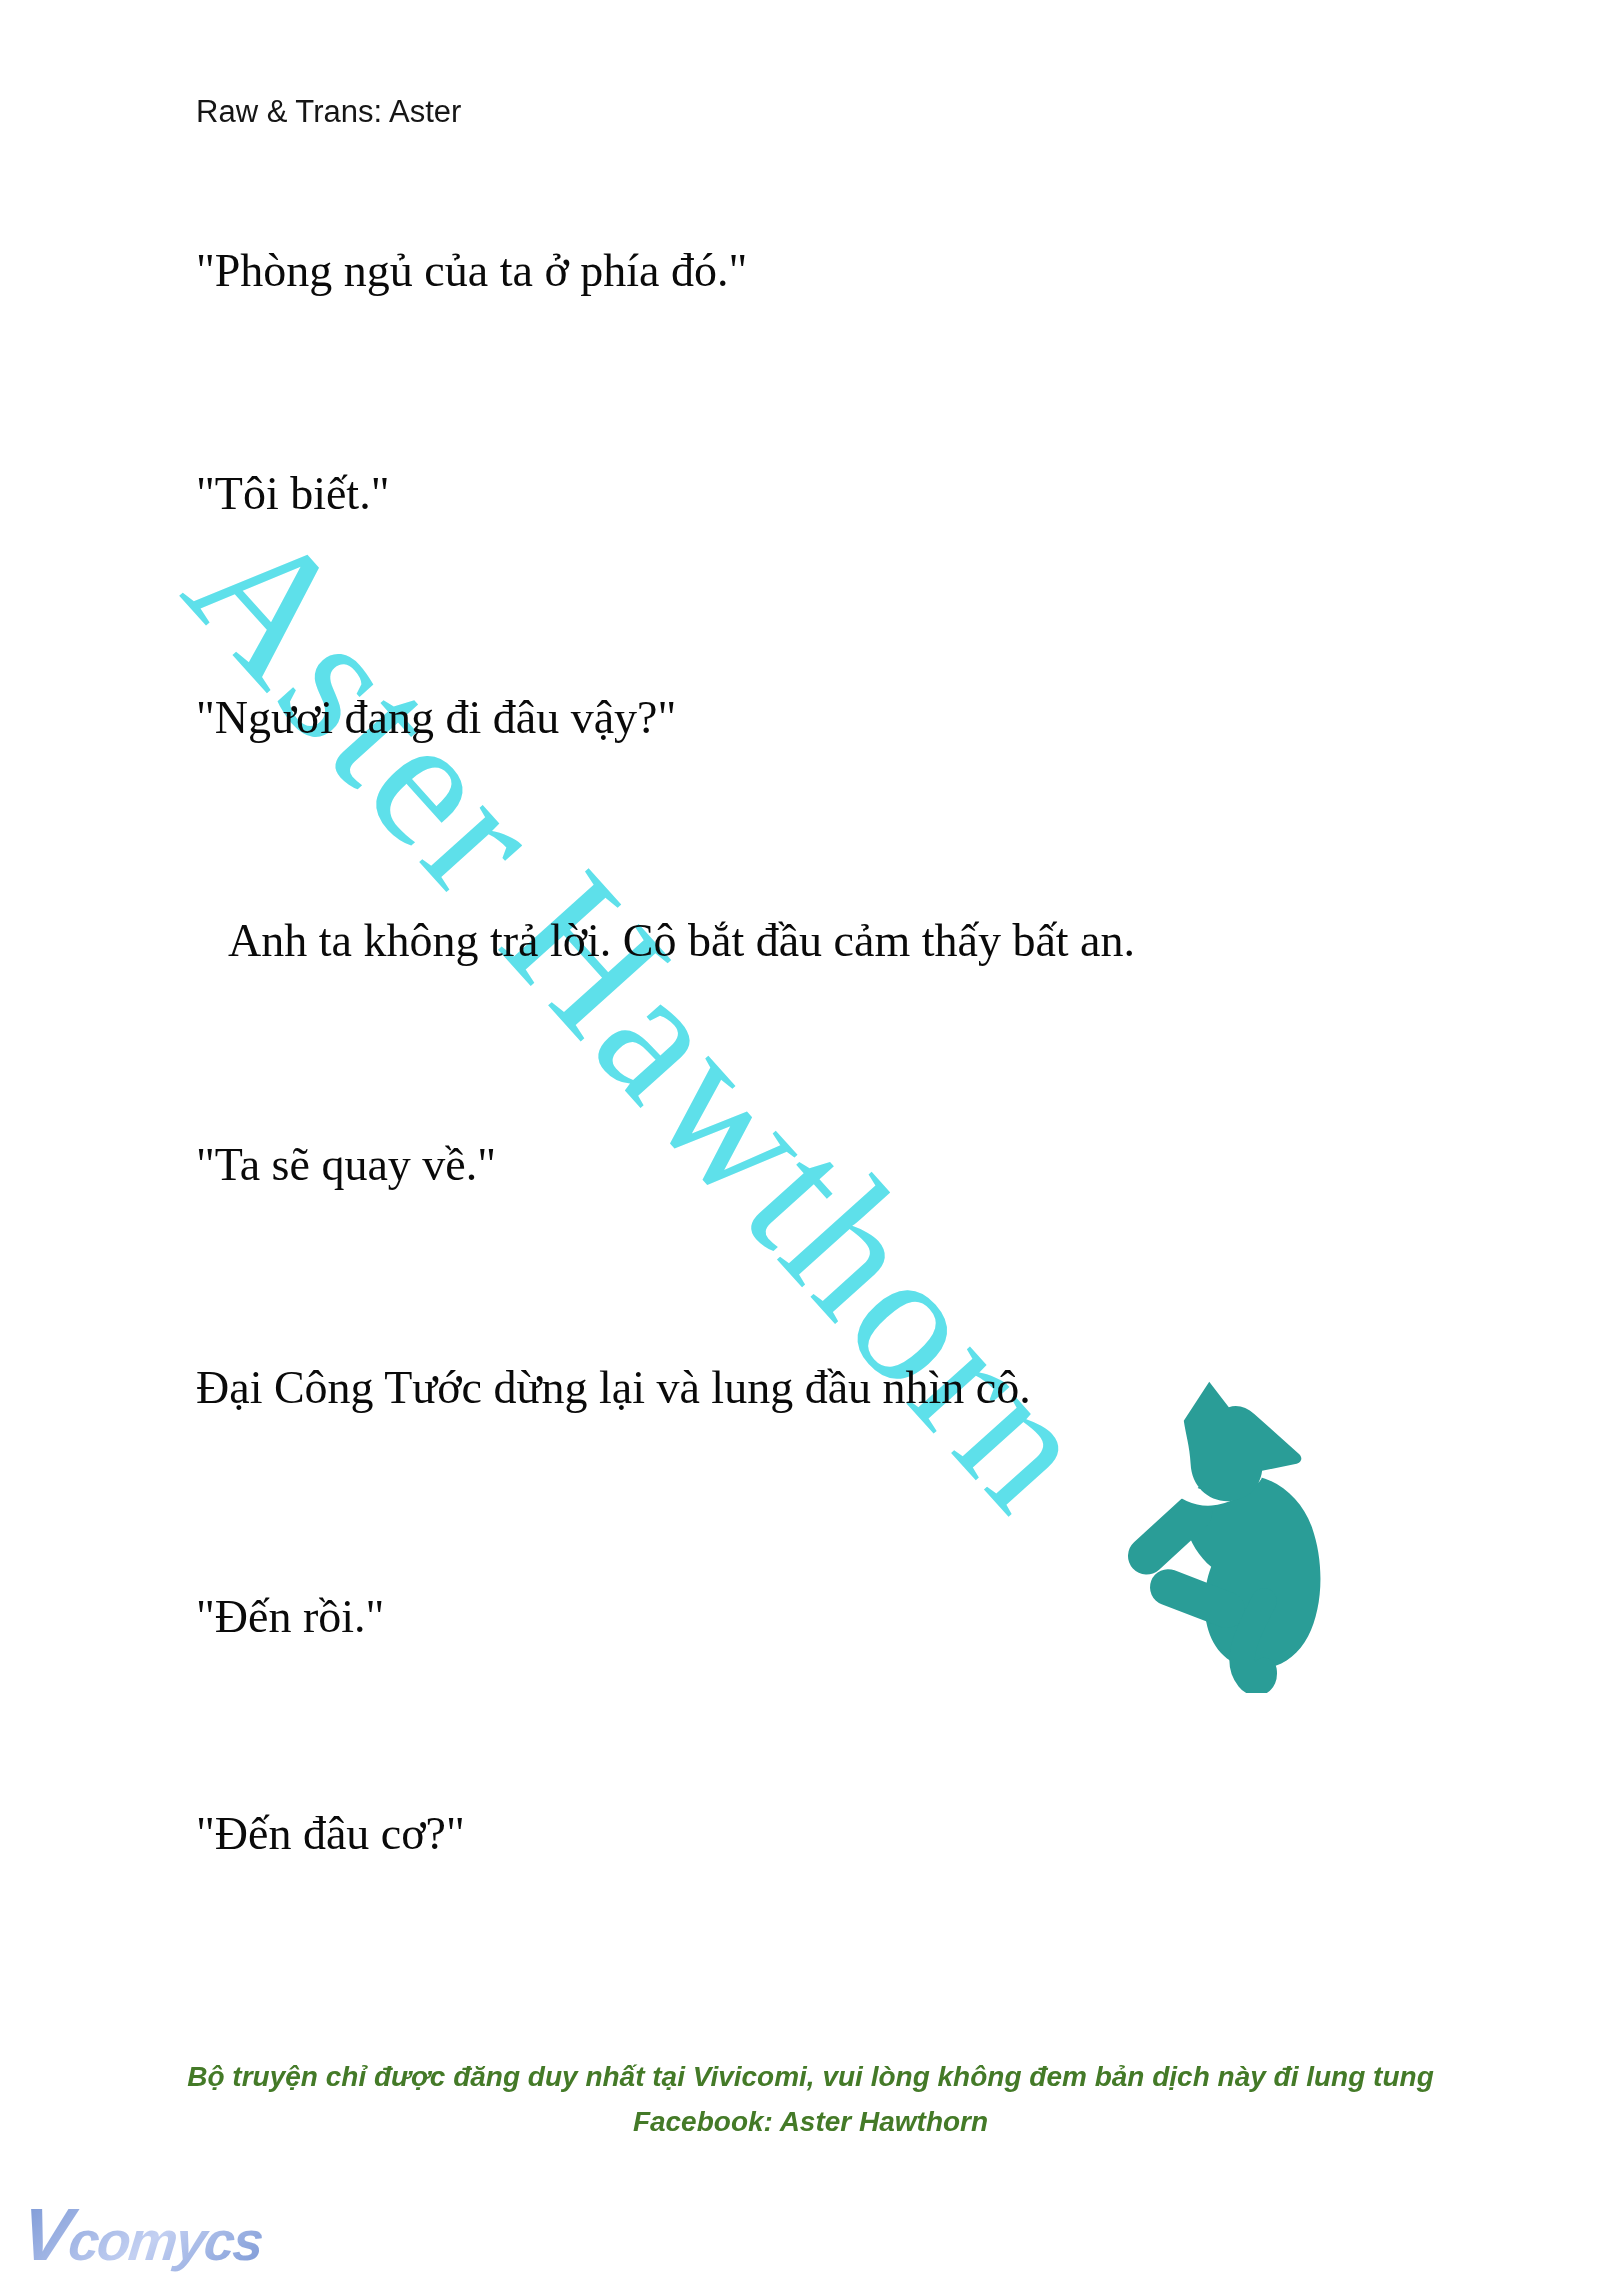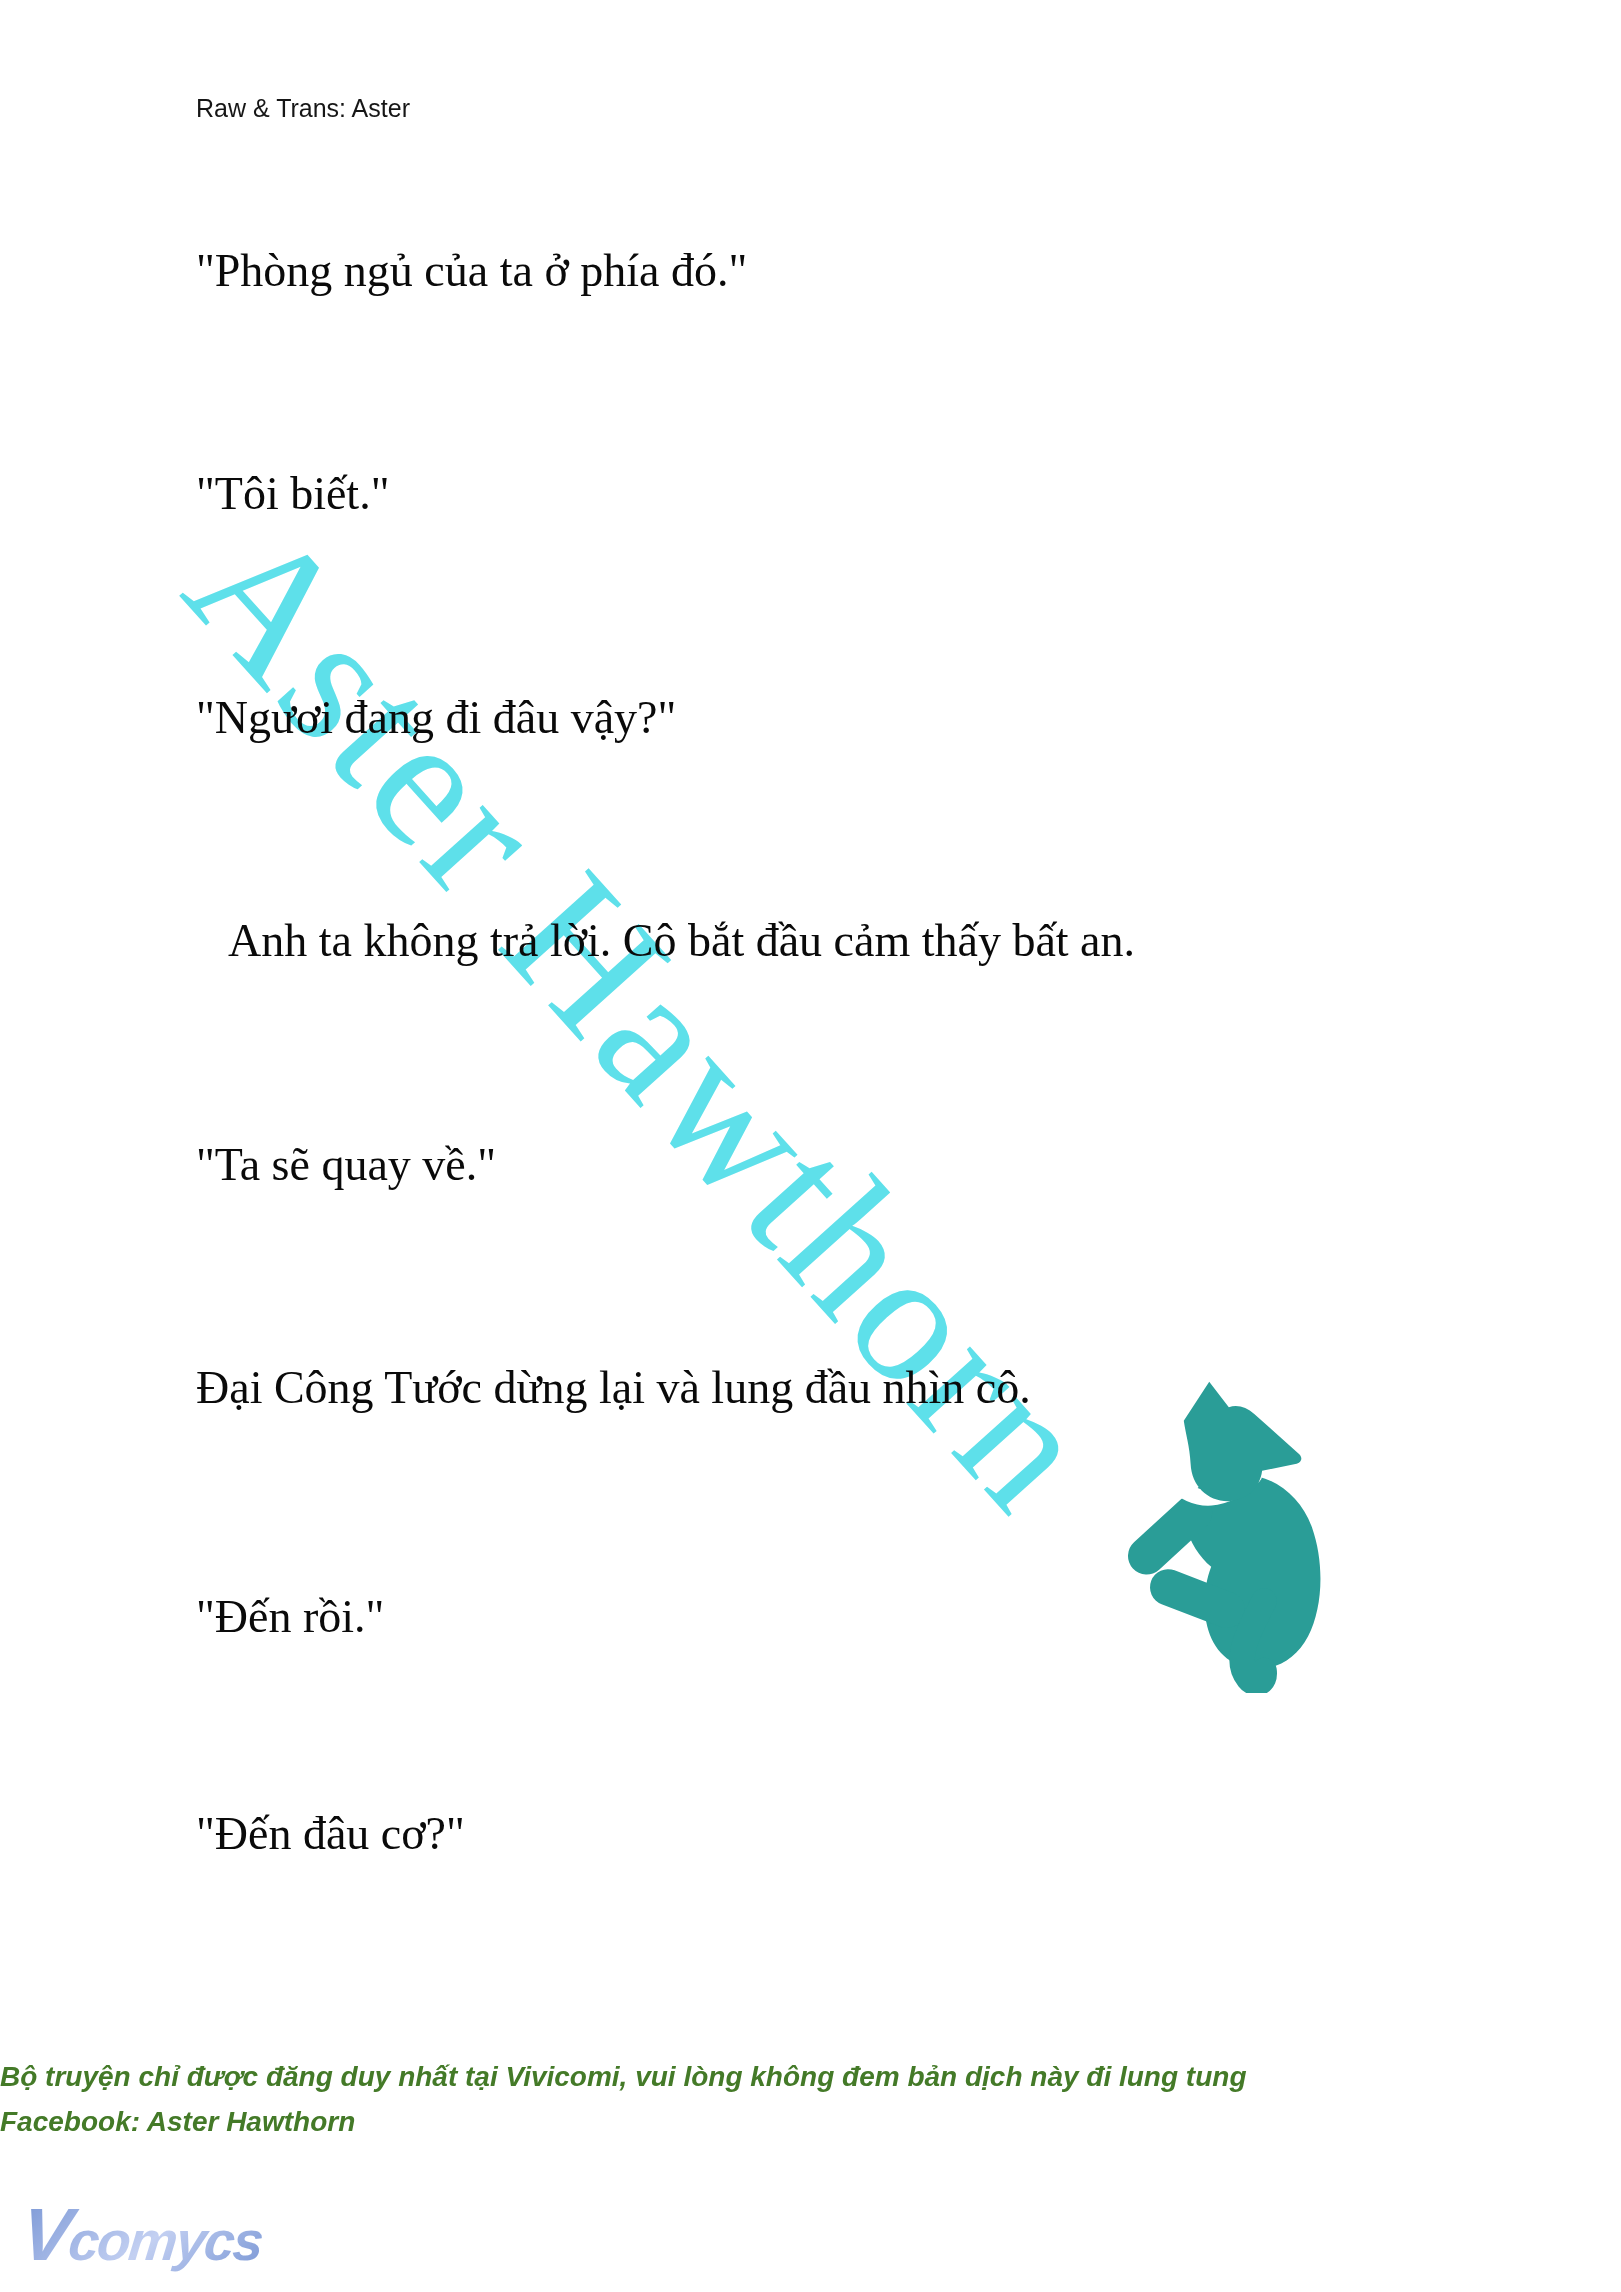--- a/index.html
+++ b/index.html
@@ -9,21 +9,21 @@
     position: relative;
     overflow: hidden;
     font-family: "Liberation Serif", serif;
   }
   .page { position: absolute; inset: 0; }
 
   .credit {
     position: absolute;
     left: 196px; top: 94px;
     font-family: "Liberation Sans", sans-serif;
-    font-size: 25px;
+    font-size: 31px;
     color: #161616;
     z-index: 2;
   }
 
   .watermark {
     position: absolute;
     left: 294px; top: 490px;
     font-family: "Liberation Serif", serif;
     font-size: 186px;
     letter-spacing: 3.9px;
@@ -57,20 +57,21 @@
     position: absolute;
     left: 1115px; top: 1368px;
     width: 210px; height: 325px;
     z-index: 1;
   }
 
   .footer {
     position: absolute;
     left: 0; top: 2054px;
     width: 100%;
+    text-align: center;
     font-family: "Liberation Sans", sans-serif;
     font-style: italic;
     font-weight: bold;
     font-size: 28px;
     line-height: 45px;
     color: var(--footer-color, #447a28);
     z-index: 2;
   }
 
   .logo {

